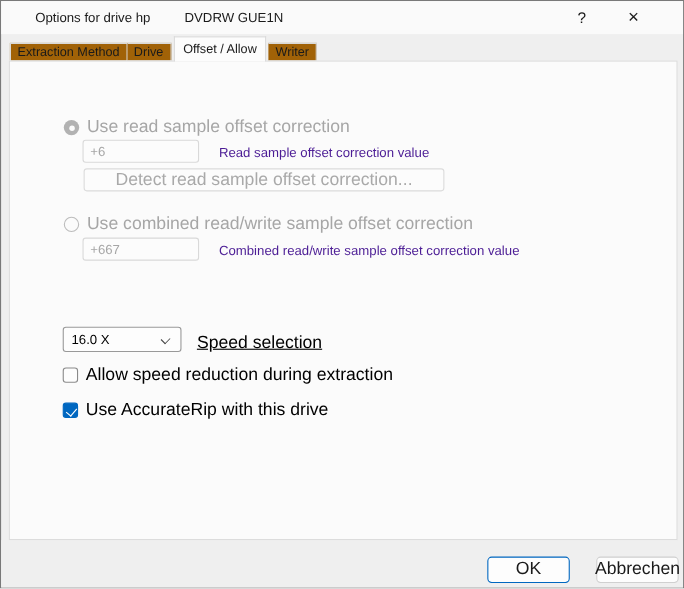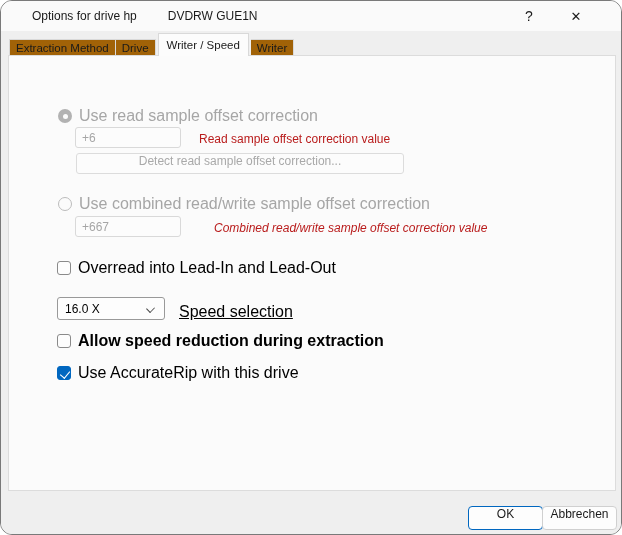--- a/index.html
+++ b/index.html
@@ -1,19 +1,19 @@
 <!DOCTYPE html>
 <html><head>
 <meta charset="utf-8">
 <style>
   html,body{margin:0;padding:0;background:#ffffff;}
   *{box-sizing:border-box;font-family:"Liberation Sans","DejaVu Sans",sans-serif;}
   .dialog{
     position:relative;width:622px;height:535px;
-    background:#efefef;border:1px solid #797979;border-radius:12px;
+    background:#efefef;border:1px solid #797979;border-radius:0;
     overflow:hidden;
   }
   
   .titlebar{position:absolute;left:0;top:0;width:100%;height:30px;background:#fafafa;display:flex;align-items:center;}
   .title{font-size:12px;color:#1a1a1a;padding-left:11px;white-space:pre;}
   .title .t2{margin-left:31px;}
   .cap-btn{position:absolute;top:0;height:30px;width:44px;display:flex;align-items:center;justify-content:center;color:#1a1a1a;cursor:default;}
   .help-btn{left:506px;font-size:14px;}
   .close-btn{left:553px;font-size:13px;}
   
@@ -38,25 +38,25 @@
   .radio{width:14px;height:14px;border-radius:50%;flex:0 0 auto;position:relative;}
   .radio.sel-disabled{background:#b2b2b2;}
   .radio.sel-disabled::after{content:"";position:absolute;left:4.5px;top:4.5px;width:5px;height:5px;border-radius:50%;background:#fbfbfb;}
   .radio.unsel-disabled{background:#fbfbfb;border:1px solid #bcbcbc;}
   
   .field{
     position:absolute;width:106px;height:21px;background:#fcfcfc;
     border:1px solid #d9d9d9;border-radius:3px;font-size:12px;color:#a6a6a6;
     padding:0 0 0 6px;outline:none;
   }
-  .fieldlabel{position:absolute;font-size:12px;color:#b91c1c;white-space:nowrap;}
+  .fieldlabel{position:absolute;font-size:12px;color:#4c1d95;white-space:nowrap;}
   
   .btn{
-    position:absolute;display:flex;justify-content:center;
-    background:#fcfcfc;border:1px solid #dcdcdc;border-radius:3px;font-size:12px;cursor:default;
+    position:absolute;display:flex;align-items:center;justify-content:center;
+    background:#fcfcfc;border:1px solid #dcdcdc;border-radius:3px;font-size:16px;cursor:default;
   }
   .btn.disabled{color:#a9a9a9;}
   .btn.footer-btn{width:75px;height:24px;background:#fdfdfd;border:1px solid #d0d0d0;border-radius:4px;color:#1a1a1a;}
   .btn.default{border:1px solid #0067c0;}
   
   .checkbox{width:14px;height:14px;border:1px solid #8a8a8a;border-radius:3px;background:#fdfdfd;flex:0 0 auto;position:relative;}
   .checkbox.checked{background:#0067c0;border-color:#0067c0;}
   .checkbox.checked::after{
     content:"";position:absolute;left:3.5px;top:1.5px;width:5px;height:8px;
     border:solid #fff;border-width:0 1.6px 1.6px 0;transform:rotate(40deg);
@@ -91,21 +91,21 @@
   </div>
 
   <div class="tabstrip">
     <div class="tab">
         <span>Extraction Method</span>
       </div>
     <div class="tab">
         <span>Drive</span>
       </div>
     <div class="tab selected">
-        <span>Writer / Speed</span>
+        <span>Offset / Allow</span>
       </div>
     <div class="tab">
         <span>Writer</span>
       </div>
   </div>
 
   <div class="page"></div>
 
   <div class="footer"></div>
 
@@ -119,44 +119,40 @@
     <div class="fieldlabel" style="left:198px;top:131px;">Read sample offset correction value</div>
     <div class="btn disabled" style="left:75px;top:152px;width:328px;height:21px;">
       <span>Detect read sample offset correction...</span>
     </div>
 
     <div class="ctl row" style="left:57px;top:194px;">
       <span class="radio unsel-disabled"></span>
       <span class="disabled-text">Use combined read/write sample offset correction</span>
     </div>
     <input class="field" style="left: 74px; top: 215px;" readonly="" value="+667">
-    <div class="fieldlabel" style="left:213px;top:220px;font-style:italic;">Combined read/write sample offset correction value</div>
+    <div class="fieldlabel" style="left:198px;top:220px;">Combined read/write sample offset correction value</div>
 
-    <div class="ctl row" style="left:56px;top:258px;">
-      <span class="checkbox"></span>
-      <span>Overread into Lead-In and Lead-Out</span>
-    </div>
 
     <div class="combo" style="left:56px;top:296px;">
       <span>16.0 X</span>
       <span class="chev"></span>
     </div>
     <div class="ctl" style="left:178px;top:302px;text-decoration:underline;">Speed selection</div>
 
-    <div class="ctl row" style="left:56px;top:331px;font-weight:bold;">
+    <div class="ctl row" style="left:56px;top:331px;">
       <span class="checkbox"></span>
       <span>Allow speed reduction during extraction</span>
     </div>
 
     <div class="ctl row" style="left:56px;top:363px;">
       <span class="checkbox checked"></span>
       <span>Use AccurateRip with this drive</span>
     </div>
 
-    <div class="btn footer-btn default" style="left:467px;top:505px;">
+    <div class="btn footer-btn default" style="left:442px;top:505px;">
       <span>OK</span>
     </div>
     <div class="btn footer-btn" style="left:541px;top:505px;">
       <span>Abbrechen</span>
     </div>
 
   </div>
 </div>
 
 </body></html>

